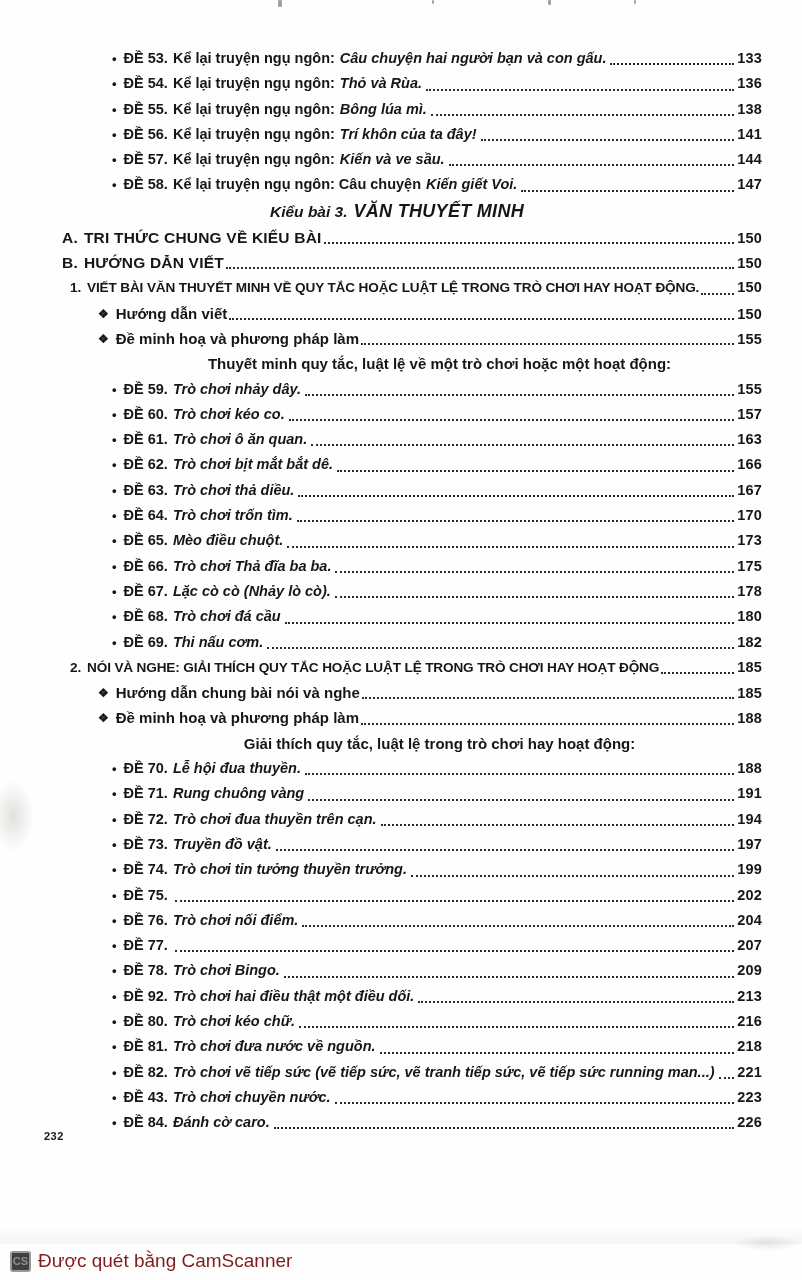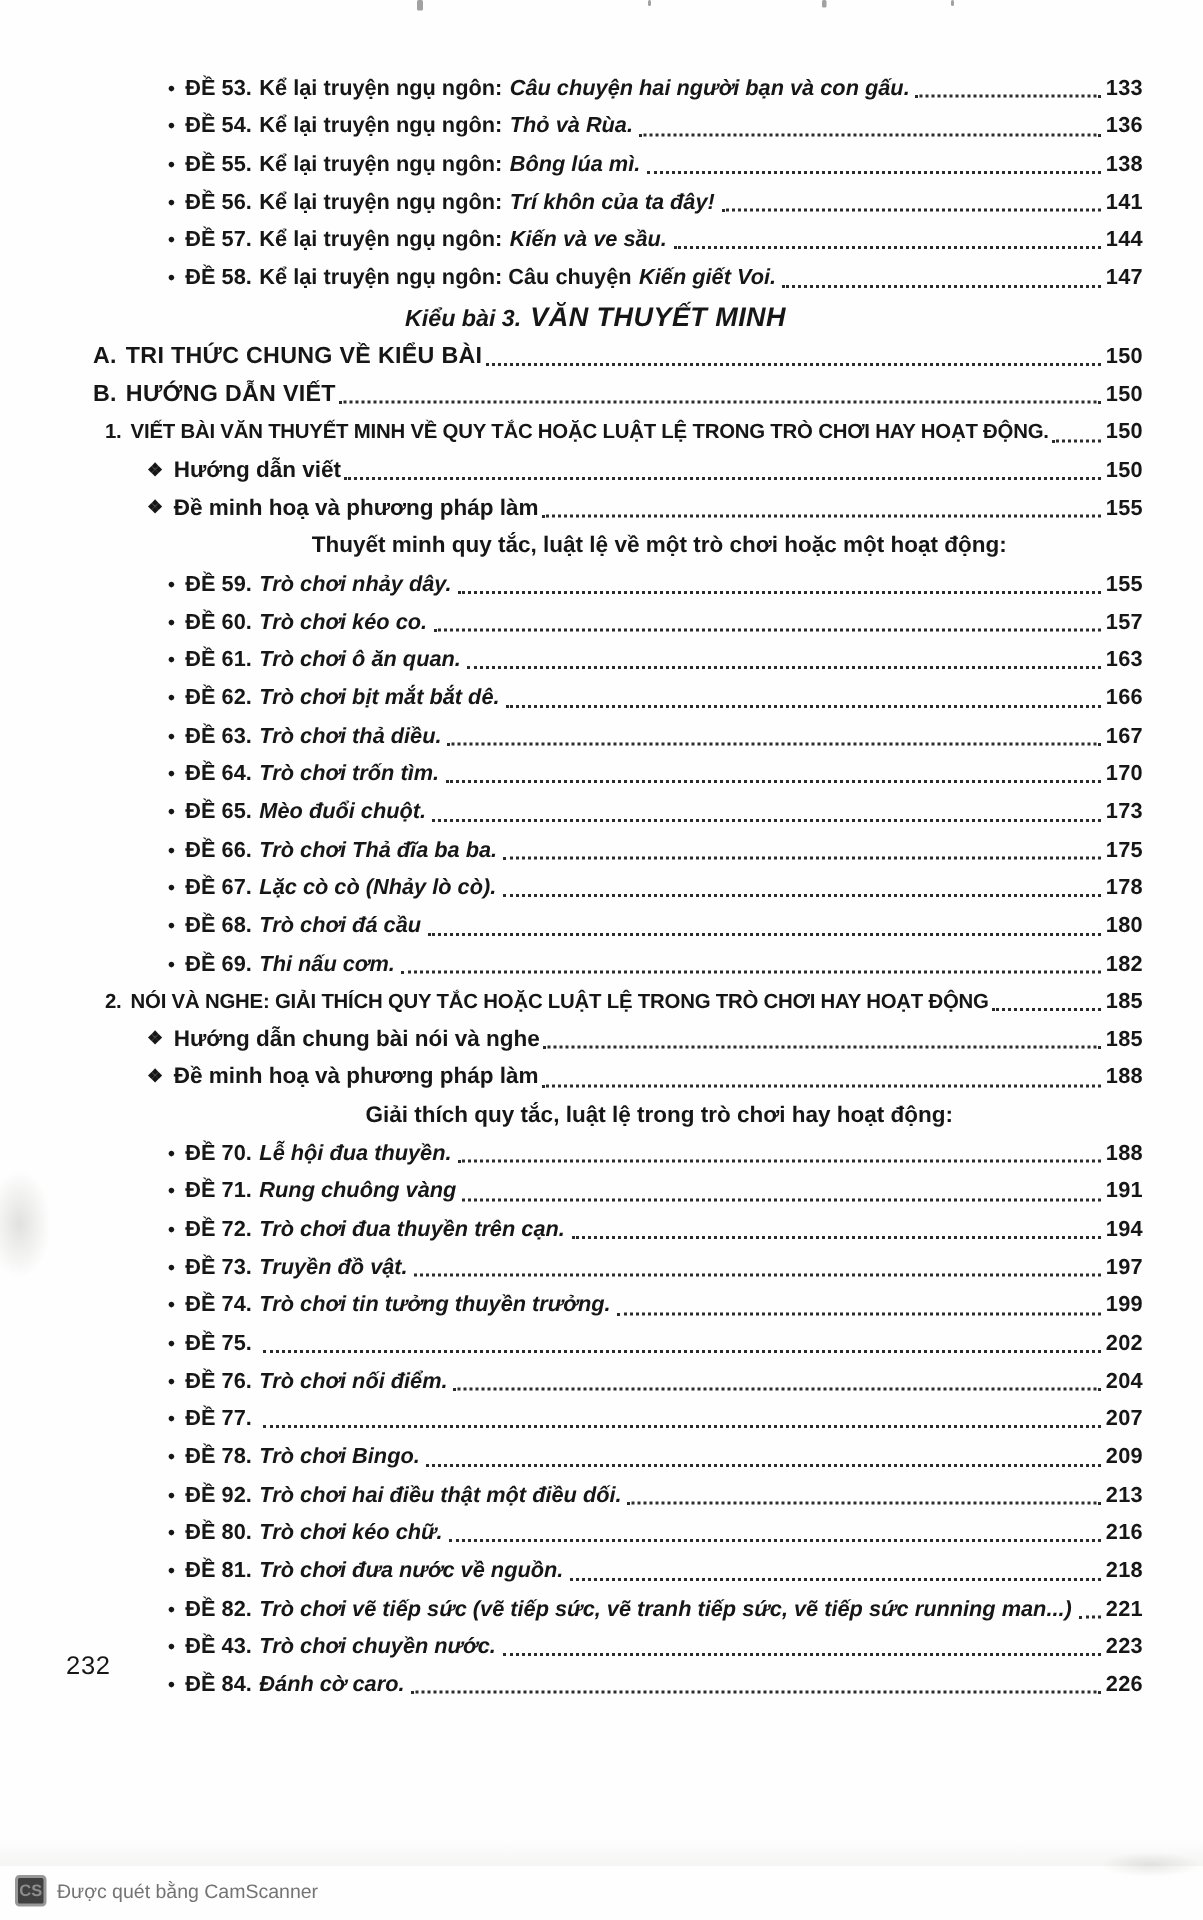--- a/index.html
+++ b/index.html
@@ -58,35 +58,35 @@
   }
   .chapter .kicker { font-size: 15.5px; font-weight: 700; font-style: italic; margin-right: 6px; }
   .chapter .ctitle { font-size: 18px; font-weight: 700; font-style: italic; letter-spacing: .3px; text-align: center; }
   .group {
     text-align: center; line-height: 25.3px; height: 25.3px;
     font-size: 15px; font-weight: 700; padding-left: 55px;
   }
   .group.italic { }
   
   .folio {
-    position: absolute; left: 44px; top: 1101px;
-    font-size: 17px; font-weight: 400; letter-spacing: .5px;
+    position: absolute; left: 44px; top: 1130px;
+    font-size: 11px; font-weight: 700; letter-spacing: .5px;
   }
   
   .footer {
     position: absolute; left: 10px; top: 1250px;
     display: flex; align-items: center; gap: 7px;
   }
   .cs-icon {
     width: 21px; height: 21px; border: 2px solid #989898; border-radius: 3px;
     color: #8d8d8d; font-size: 11px; font-weight: 700;
     display: flex; align-items: center; justify-content: center;
     background: #404040;
   }
-  .footer-label { color: #737373; font-size: 13px; }
+  .footer-label { color: #7f1d1d; font-size: 19px; }
 </style>
 </head>
 <body>
 
 <div class="scan-speck" style="left:278px; top:0; width:4px; height:7px;"></div>
 <div class="scan-speck" style="left:432px; top:0; width:2px; height:4px;"></div>
 <div class="scan-speck" style="left:548px; top:0; width:3px; height:5px;"></div>
 <div class="scan-speck" style="left:634px; top:0; width:2px; height:4px;"></div>
 
 <div class="smudge-left"></div>
@@ -212,21 +212,21 @@
     <div class="row entry">
       <span class="bullet">•</span>
       <span class="prefix">ĐỀ 64.</span>
       <span class="ititle">Trò chơi trốn tìm.</span>
       <span class="leader"></span>
       <span class="pg">170</span>
     </div>
     <div class="row entry">
       <span class="bullet">•</span>
       <span class="prefix">ĐỀ 65.</span>
-      <span class="ititle">Mèo đuổi chuột.</span>
+      <span class="ititle">Mèo điều chuột.</span>
       <span class="leader"></span>
       <span class="pg">173</span>
     </div>
     <div class="row entry">
       <span class="bullet">•</span>
       <span class="prefix">ĐỀ 66.</span>
       <span class="ititle">Trò chơi Thả đĩa ba ba.</span>
       <span class="leader"></span>
       <span class="pg">175</span>
     </div>

